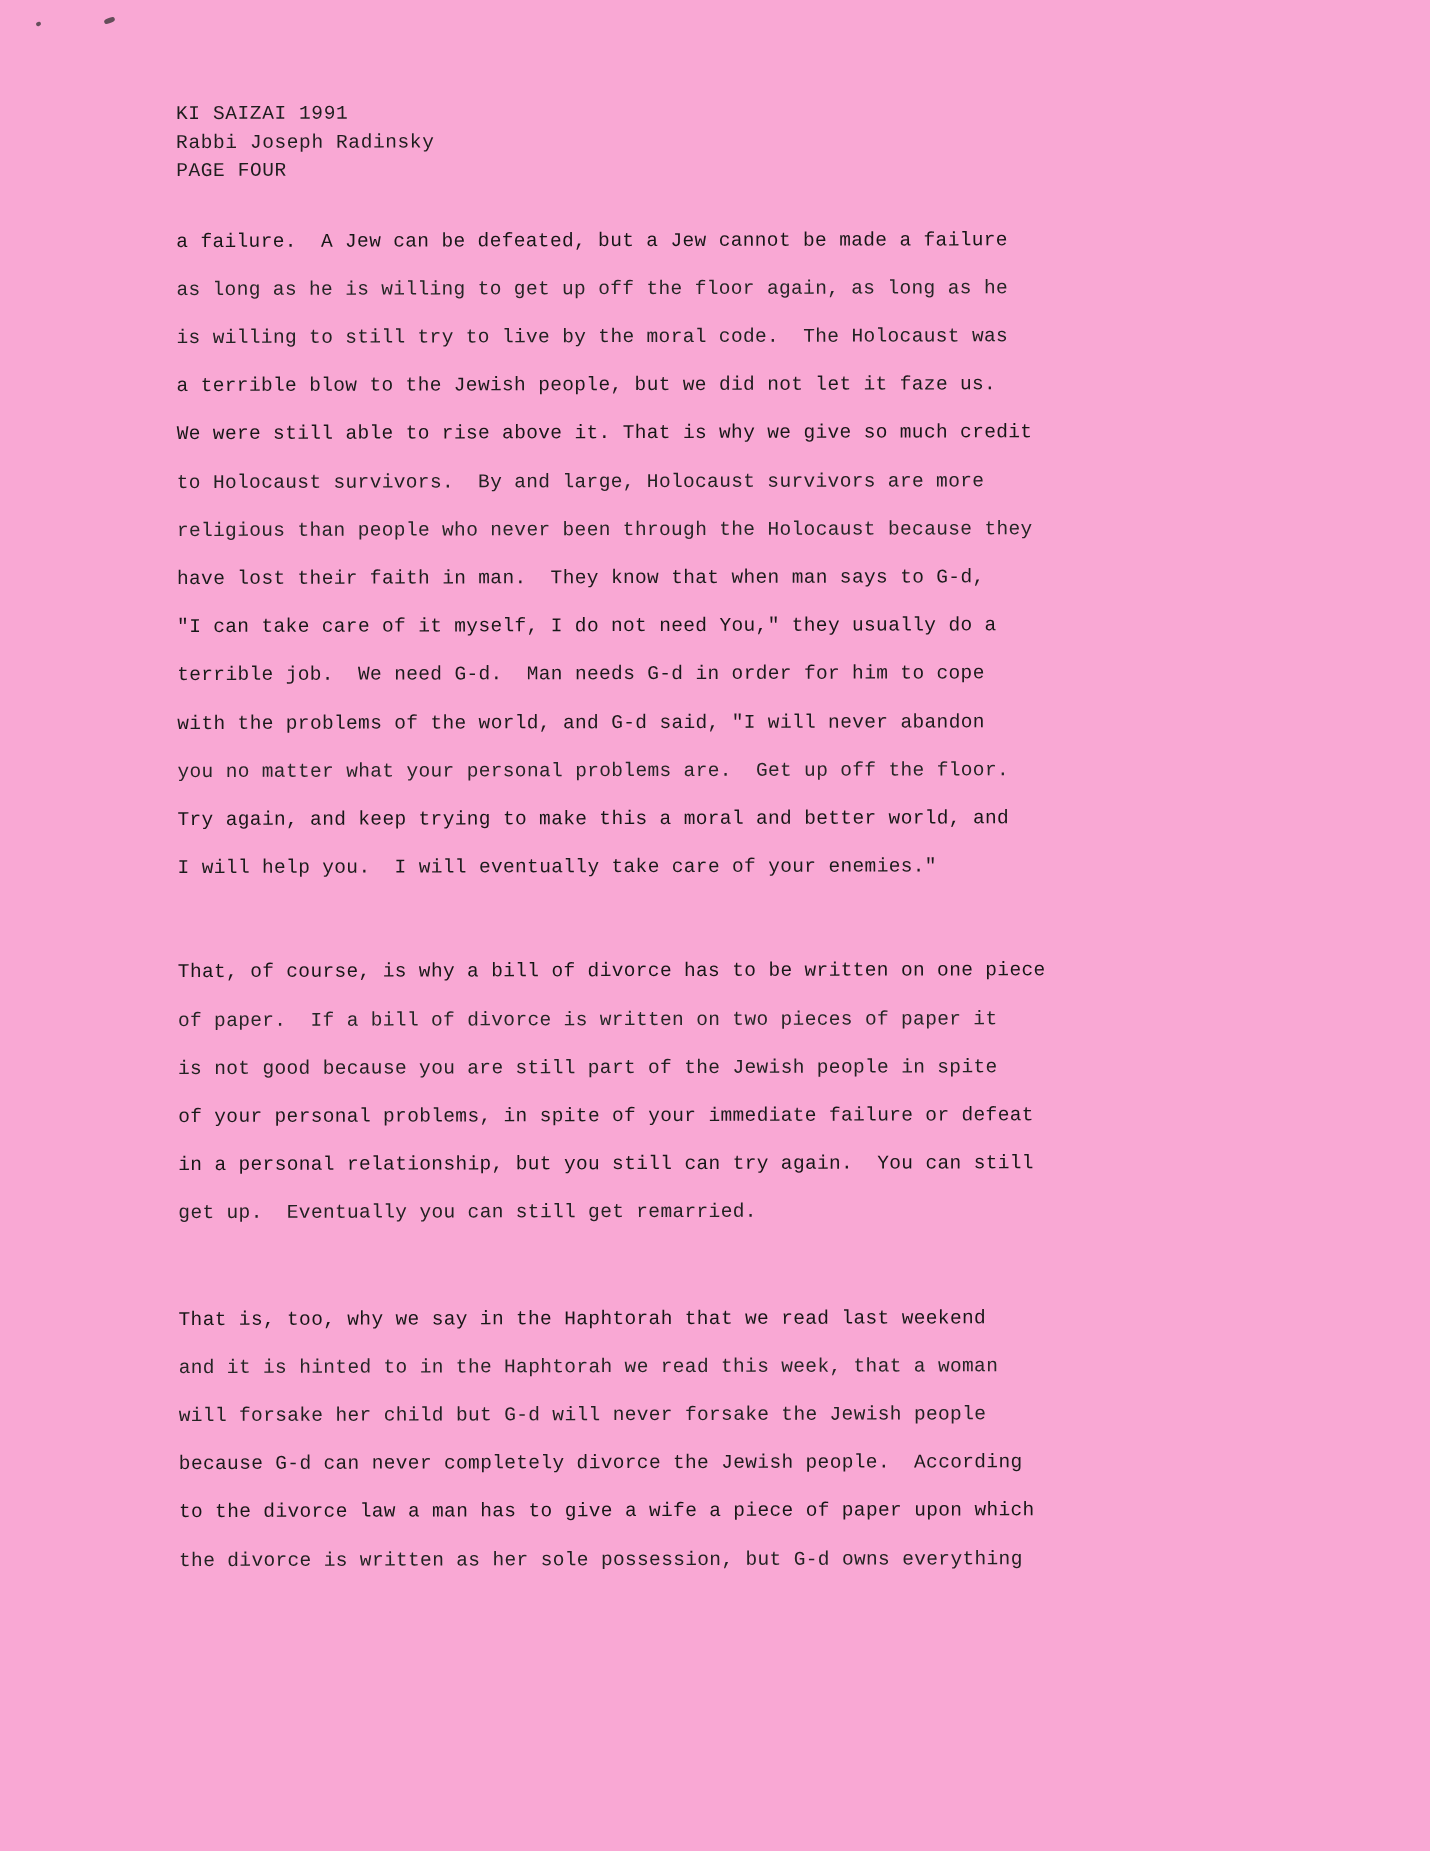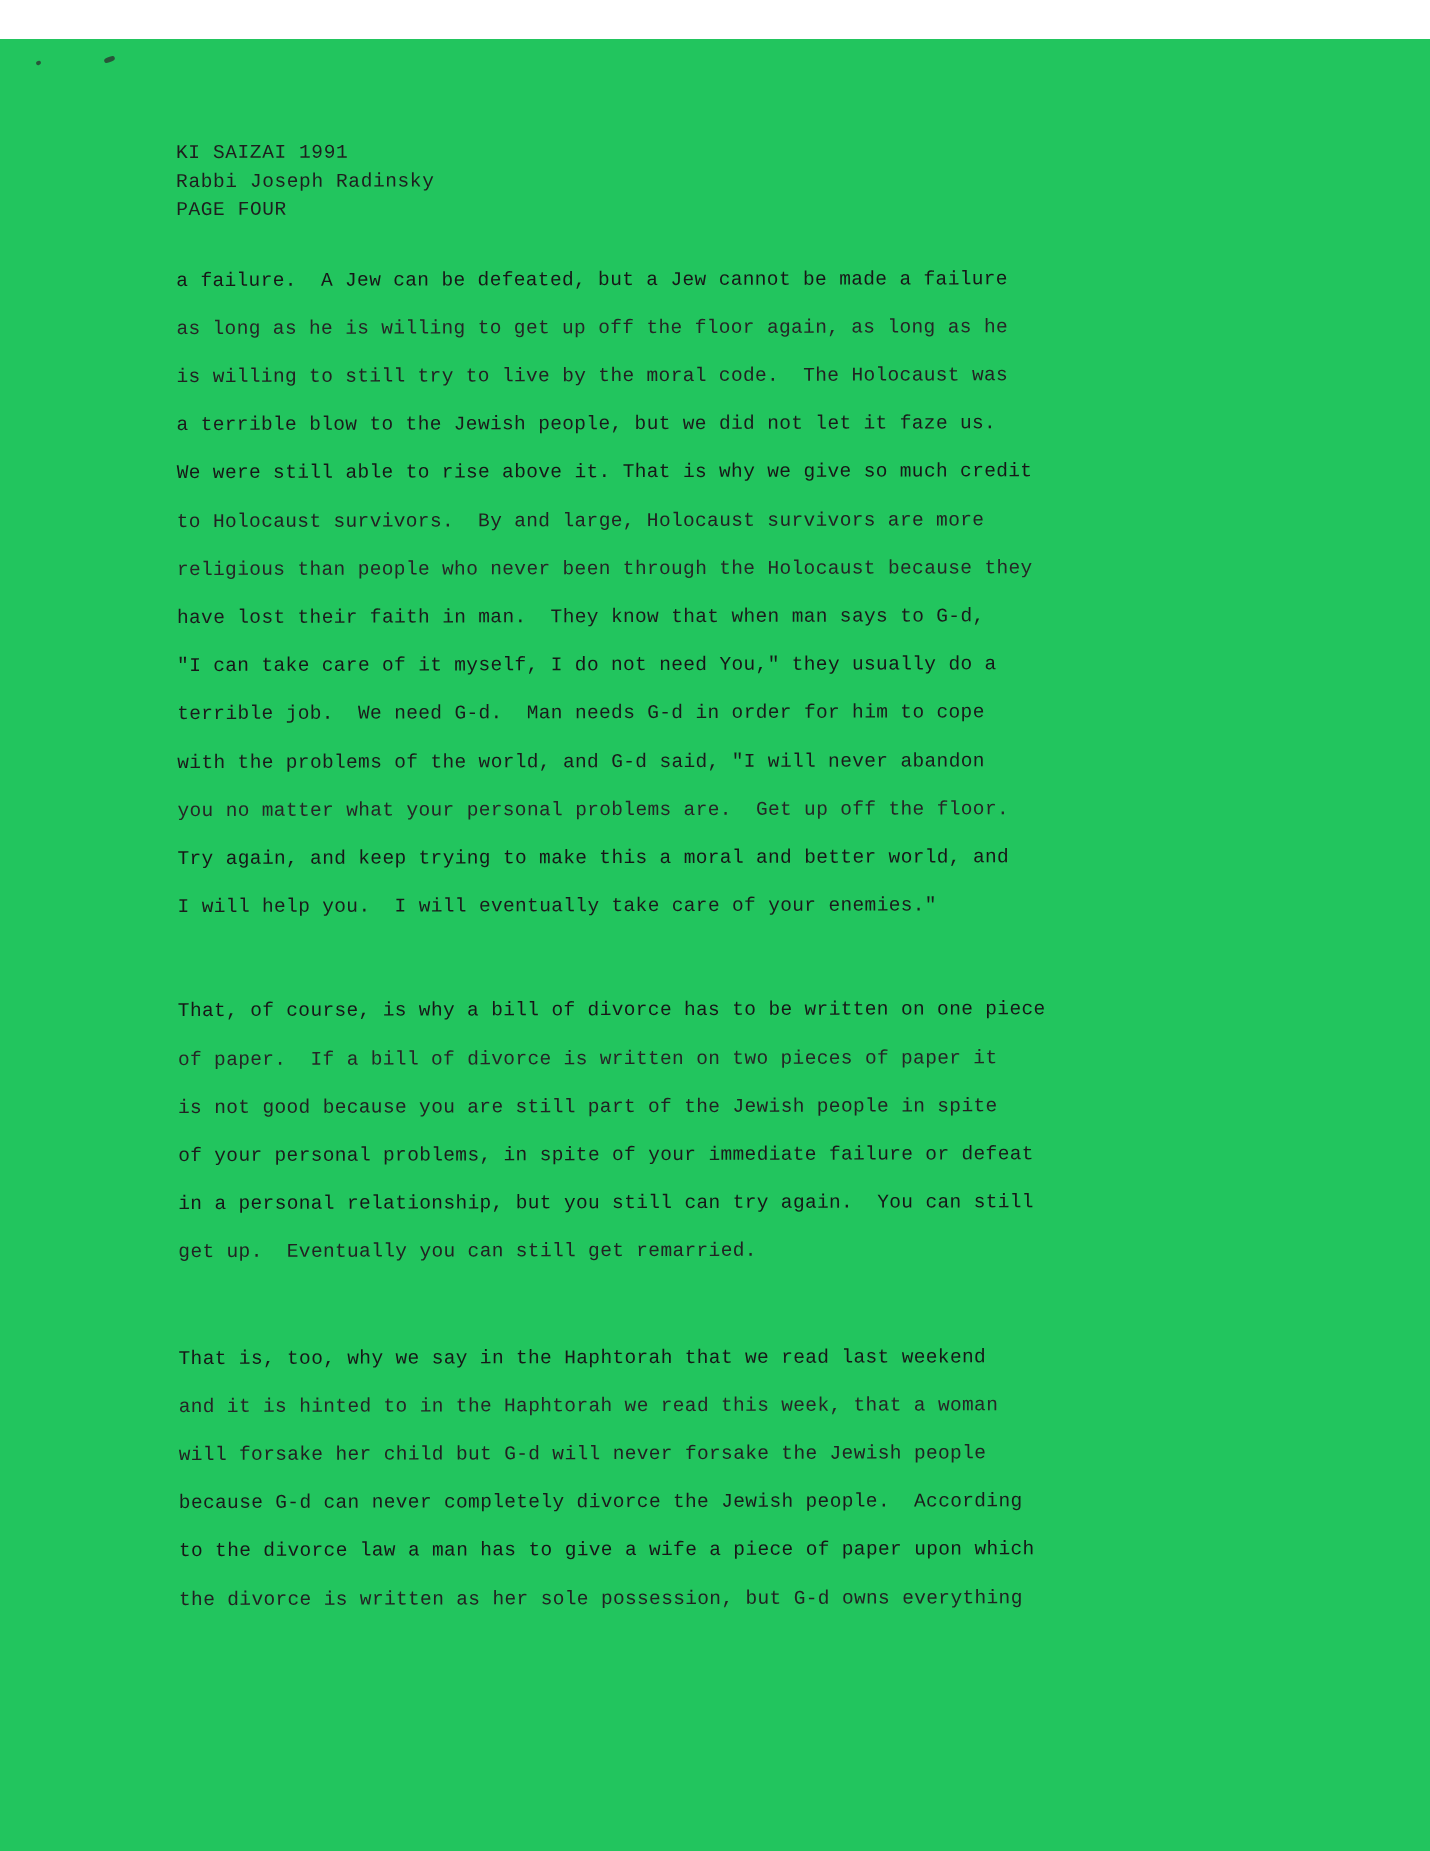--- a/index.html
+++ b/index.html
@@ -13,22 +13,21 @@
     position: relative;
     font-family: "Liberation Mono", "DejaVu Sans Mono", monospace;
     color: #1a1a1a;
     overflow: hidden;
   }
 
   
   #page {
     position: absolute;
     inset: 0;
-    background: #22c55e;
-    margin-top: 39px;
+    background: #f9a8d4;
   }
 
   
   .speck {
     position: absolute;
     background: #2b2b2b;
     border-radius: 50%;
     opacity: .72;
   }
   #speck-a { left: 36px;  top: 22px; width: 5px;  height: 4px; transform: rotate(-18deg); }

